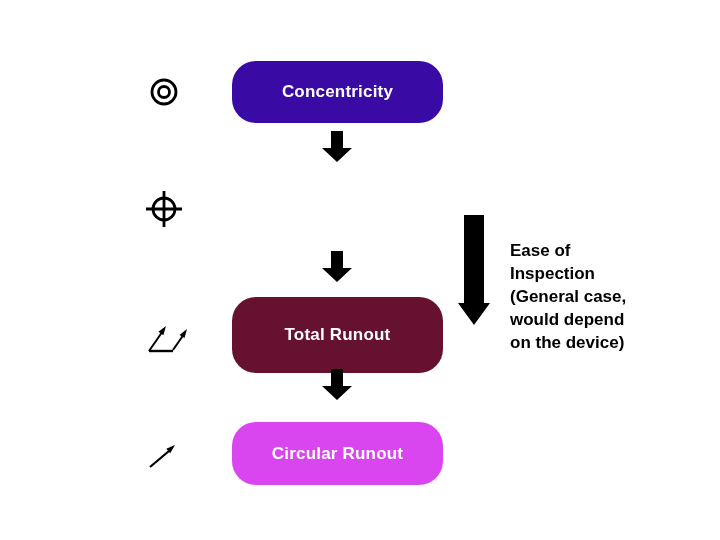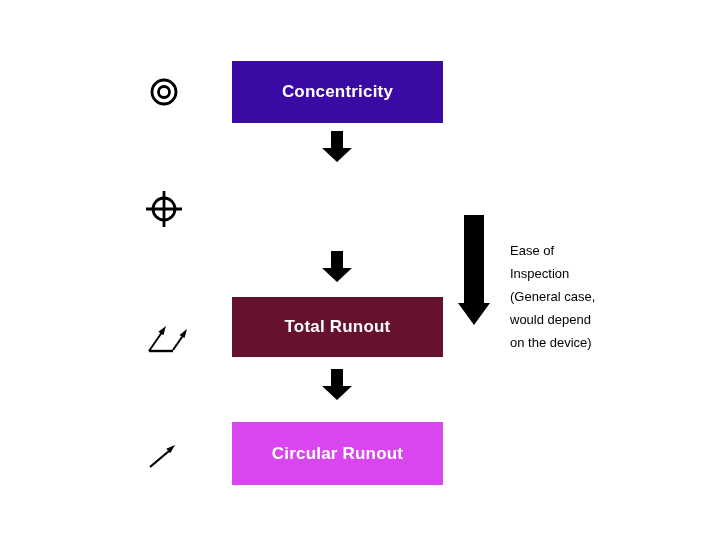--- a/index.html
+++ b/index.html
@@ -17,40 +17,42 @@
     background: #ffffff;
     overflow: hidden;
   }
   .flow-box {
     position: absolute;
     left: 232px;
     width: 211px;
     display: flex;
     align-items: center;
     justify-content: center;
+    border-radius: 24px;
   }
   .flow-box span {
     color: #ffffff;
     font-size: 17px;
     font-weight: 700;
     letter-spacing: 0.2px;
   }
   .gdt-icon, .conn-arrow, .big-arrow {
     position: absolute;
     display: block;
   }
   .annotation-text {
     position: absolute;
     left: 510px;
     top: 239px;
     width: 140px;
-    font-size: 13px;
+    font-size: 17px;
     line-height: 23px;
     color: #000000;
     white-space: pre-line;
+    font-weight: bold;
   }
 </style>
 </head>
 <body>
 
 <div class="canvas">
 
   <svg class="gdt-icon" style="left:149px; top:77px;" width="30" height="30" viewBox="0 0 30 30">
     <circle cx="15" cy="15" r="12" fill="none" stroke="#000000" stroke-width="2.8"></circle>
     <circle cx="15" cy="15" r="5.5" fill="none" stroke="#000000" stroke-width="2.8"></circle>
@@ -73,21 +75,21 @@
     <polygon points="10,0 22,0 22,17 31,17 16,31 1,17 10,17" style="fill: rgb(0, 0, 0);"></polygon>
   </svg>
 
   <svg class="gdt-icon" style="left:147px; top:321px;" width="42" height="32" viewBox="0 0 42 32">
     <line x1="2" y1="30" x2="26" y2="30" stroke="#000000" stroke-width="2.4"></line>
     <line x1="2" y1="30" x2="14.5" y2="12" stroke="#000000" stroke-width="2"></line>
     <polygon points="19,5 16.4,14.2 11.4,10.8" fill="#000000"></polygon>
     <line x1="26" y1="29" x2="36" y2="14.5" stroke="#000000" stroke-width="2"></line>
     <polygon points="40,8 37.5,16.9 32.5,14.1" fill="#000000"></polygon>
   </svg>
-  <div class="flow-box" style="top: 297px; height: 60px; background-color: rgb(101, 17, 47);">
+  <div class="flow-box" style="top: 297px; height: 76px; background-color: rgb(101, 17, 47);">
     <span>Total Runout</span>
   </div>
 
   <svg class="conn-arrow" style="left:321px; top:369px;" width="32" height="31" viewBox="0 0 32 31">
     <polygon points="10,0 22,0 22,17 31,17 16,31 1,17 10,17" style="fill: rgb(0, 0, 0);"></polygon>
   </svg>
 
   <svg class="gdt-icon" style="left:149px; top:441px;" width="30" height="28" viewBox="0 0 30 28">
     <line x1="1" y1="26" x2="20" y2="10" stroke="#000000" stroke-width="2.2"></line>
     <polygon points="26,4 21.2,12.2 17.3,7.7" fill="#000000"></polygon>

